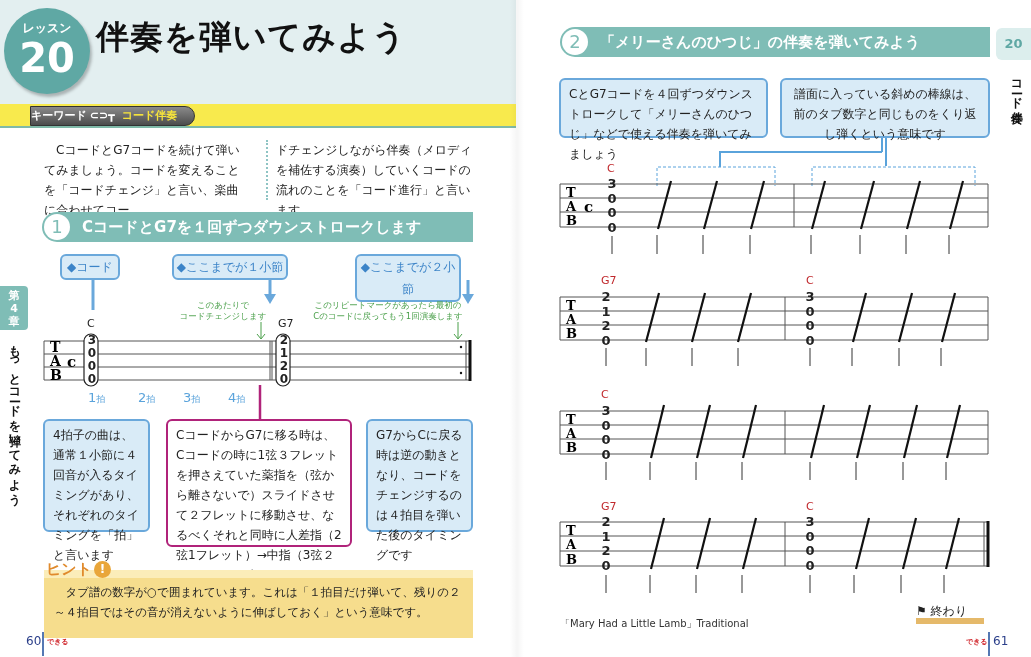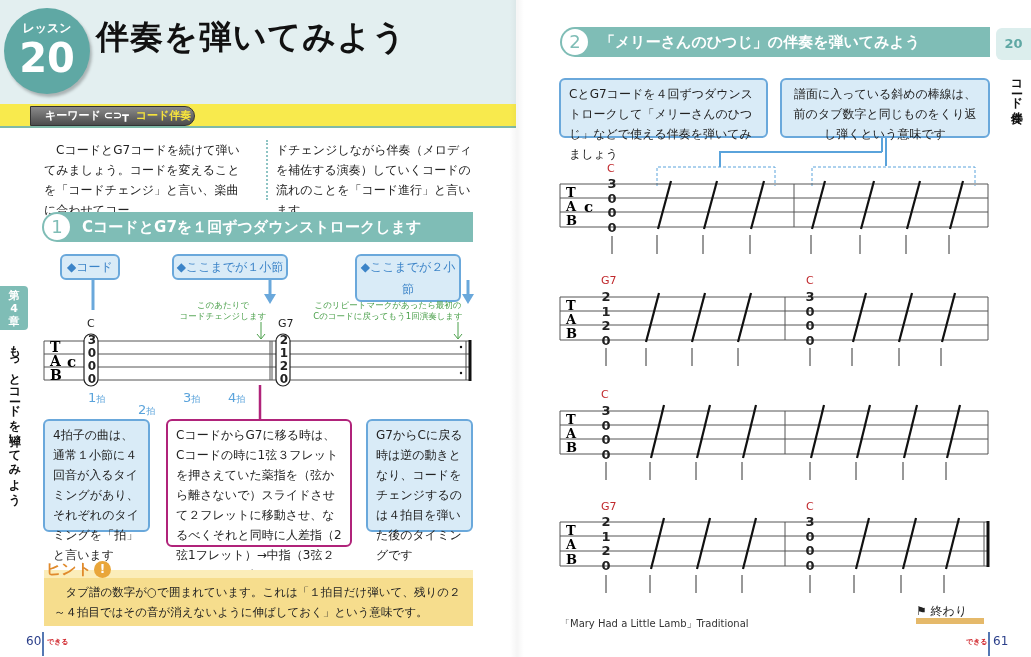--- a/index.html
+++ b/index.html
@@ -6,35 +6,35 @@
   html,body{width:1031px;height:657px;overflow:hidden;background:#fff;}
   body{position:relative;font-family:"DejaVu Sans","Liberation Sans",sans-serif;color:#222;}
   .abs{position:absolute;}
   
   .header-bg{left:0;top:0;width:516px;height:104px;background:#e3eff0;}
   .kw-band{left:0;top:104px;width:516px;height:24px;background:#f8ea4d;border-bottom:2px solid #7fb9a8;}
   .lesson-badge{left:4px;top:8px;width:86px;height:86px;border-radius:50%;background:#5fa8a4;color:#fff;text-align:center;box-shadow:2px 3px 3px rgba(0,0,0,.25);}
   .lesson-badge .lbl{font-size:12px;font-weight:bold;margin-top:12px;display:block;}
   .lesson-badge .num{font-size:40px;font-weight:bold;line-height:42px;display:block;}
   .title{left:96px;top:18px;font-size:33px;font-weight:bold;line-height:38px;color:#111;letter-spacing:1px;}
-  .kw-pill{left:30px;top:106px;width:165px;height:20px;background:linear-gradient(#8a8a8a,#4c4c4c);border-radius:0 10px 10px 0;border:1px solid #333;color:#fff;font-size:11px;font-weight:bold;line-height:18px;padding-left:14px;}
+  .kw-pill{left:30px;top:106px;width:165px;height:20px;background:linear-gradient(#8a8a8a,#4c4c4c);border-radius:0 10px 10px 0;border:1px solid #333;color:#fff;font-size:11px;font-weight:bold;line-height:18px;}
   .kw-pill .kw-val{color:#f5e23c;margin-left:4px;}
   .kw-pill .key{display:inline-block;margin:0 3px;font-size:11px;}
   .intro{top:140px;font-size:12px;line-height:20px;color:#222;width:200px;}
   .intro-divider{left:266px;top:140px;height:60px;border-left:2px dotted #8fc4c4;}
   .sec-head{height:30px;background:#7fbdb6;border-radius:15px 0 0 15px;color:#fff;font-size:15px;font-weight:bold;line-height:30px;padding-left:40px;}
   .sec-num{position:absolute;left:2px;top:2px;width:26px;height:26px;border-radius:50%;background:#fff;color:#7fbdb6;font-size:18px;text-align:center;line-height:26px;font-weight:normal;}
   .callout-blue{background:#d9ebf7;border:2px solid #6aa8db;border-radius:6px;font-size:12px;line-height:20px;color:#222;padding:4px 8px;}
   .callout-tag{background:#d9ebf7;border:2px solid #6aa8db;border-radius:6px;color:#3c84c8;font-size:12px;line-height:22px;text-align:center;}
   .callout-magenta{background:#fff;border:2px solid #b0237a;border-radius:6px;font-size:12px;line-height:20px;color:#222;padding:4px 8px;}
   .green-note{color:#4ba04b;font-size:8.5px;text-align:center;line-height:11px;}
   .beat{color:#5aa3db;font-size:13px;}
   .beat small{font-size:9px;}
   .hint-title{left:46px;top:560px;color:#e08a2c;font-size:15px;font-weight:bold;}
-  .hint-box{left:44px;top:570px;width:429px;height:56px;background:#f6dd8d;border-top:8px solid #fbedb9;font-size:11.5px;line-height:20px;padding:2px 10px;}
+  .hint-box{left:44px;top:570px;width:429px;height:68px;background:#f6dd8d;border-top:8px solid #fbedb9;font-size:11.5px;line-height:20px;padding:2px 10px;}
   .hint-icon{display:inline-block;width:17px;height:17px;border-radius:50%;background:#e9a63a;color:#fff;text-align:center;font-size:12px;line-height:17px;vertical-align:middle;margin-left:2px;}
   .pgnum{font-size:12px;font-weight:normal;color:#2b3f8a;}
   .dekiru{font-size:7px;color:#d0262c;font-weight:bold;}
   .pg-bar{border-left:2px solid #5578b3;height:24px;}
   .chapter-tab{left:0;top:286px;width:28px;height:44px;background:#7fbdb6;color:#fff;border-radius:0 4px 4px 0;font-size:11px;font-weight:bold;text-align:center;line-height:13px;padding-top:3px;}
   .vert-text{writing-mode:vertical-rl;font-size:12px;font-weight:bold;color:#111;letter-spacing:1px;}
   .side-num{left:996px;top:28px;width:35px;height:32px;background:#dceeed;border-radius:6px 0 0 6px;color:#5fa8a4;font-size:13px;font-weight:bold;text-align:center;line-height:32px;}
   .chord{color:#c0282c;font-size:11px;}
   .credit{font-size:10px;color:#333;}
   .owari{left:916px;top:602px;width:68px;height:22px;font-size:12px;color:#222;border-bottom:6px solid #e5b96a;line-height:18px;}
@@ -135,21 +135,21 @@
   <div>0</div>
 </div>
 <div class="abs" style="left:279px;top:334px;font-size:12px;font-weight:bold;line-height:13px;width:10px;text-align:center;">
   <div>2</div>
   <div>1</div>
   <div>2</div>
   <div>0</div>
 </div>
 
 <div class="abs beat" style="left:88px;top:390px;"><span>1</span><small>拍</small></div>
-<div class="abs beat" style="left:138px;top:390px;margin-top:12px;"><span>2</span><small>拍</small></div>
+<div class="abs beat" style="left:138px;top:390px;"><span>2</span><small>拍</small></div>
 <div class="abs beat" style="left:183px;top:390px;"><span>3</span><small>拍</small></div>
 <div class="abs beat" style="left:228px;top:390px;"><span>4</span><small>拍</small></div>
 
 <div class="abs callout-blue" style="left:43px;top:419px;width:107px;height:113px;">4拍子の曲は、通常１小節に４回音が入るタイミングがあり、それぞれのタイミングを「拍」と言います</div>
 <div class="abs callout-magenta" style="left:166px;top:419px;width:186px;height:128px;">CコードからG7に移る時は、Cコードの時に1弦３フレットを押さえていた薬指を（弦から離さないで）スライドさせて２フレットに移動させ、なるべくそれと同時に人差指（2弦1フレット）→中指（3弦２フレット）を押さえます</div>
 <div class="abs callout-blue" style="left:366px;top:419px;width:107px;height:113px;">G7からCに戻る時は逆の動きとなり、コードをチェンジするのは４拍目を弾いた後のタイミングです</div>
 
 <div class="abs hint-box">
   <div style="margin-top:2px;">　タブ譜の数字が○で囲まれています。これは「１拍目だけ弾いて、残りの２～４拍目ではその音が消えないように伸ばしておく」という意味です。</div>
 </div>

